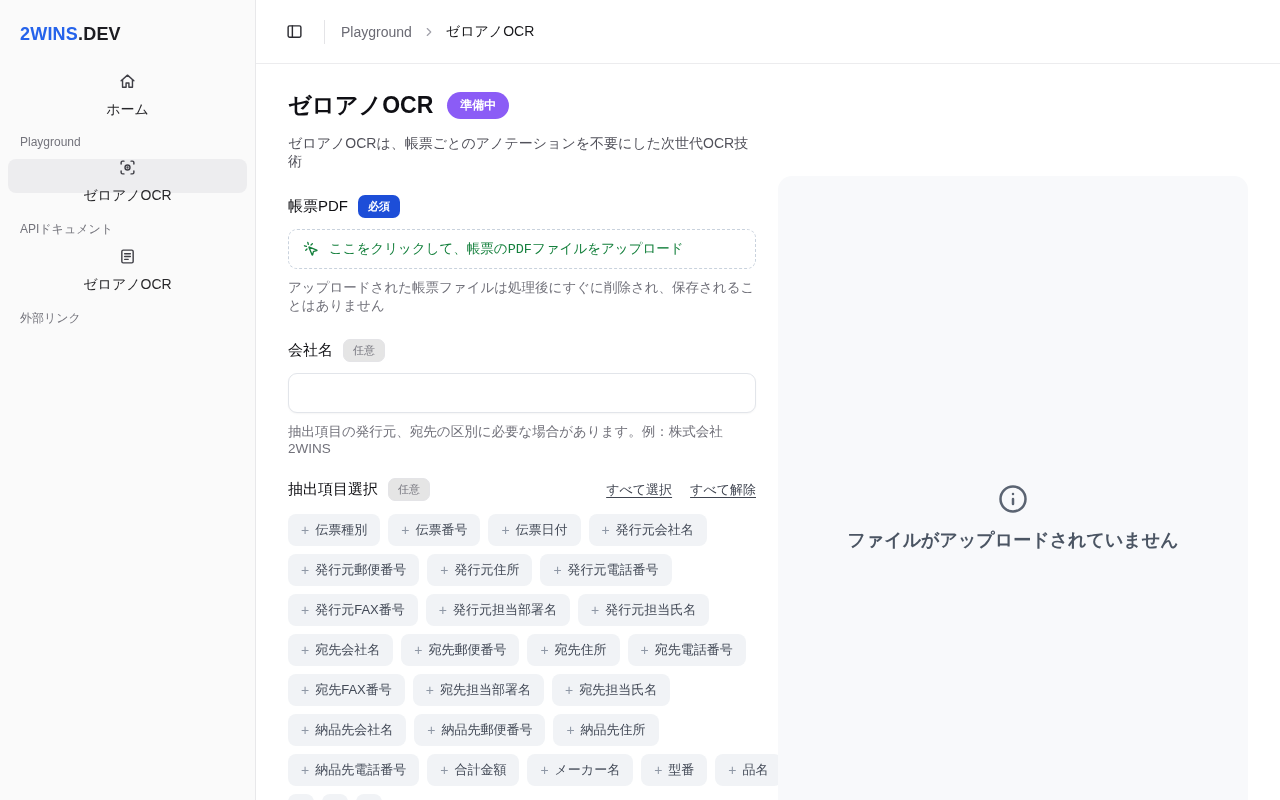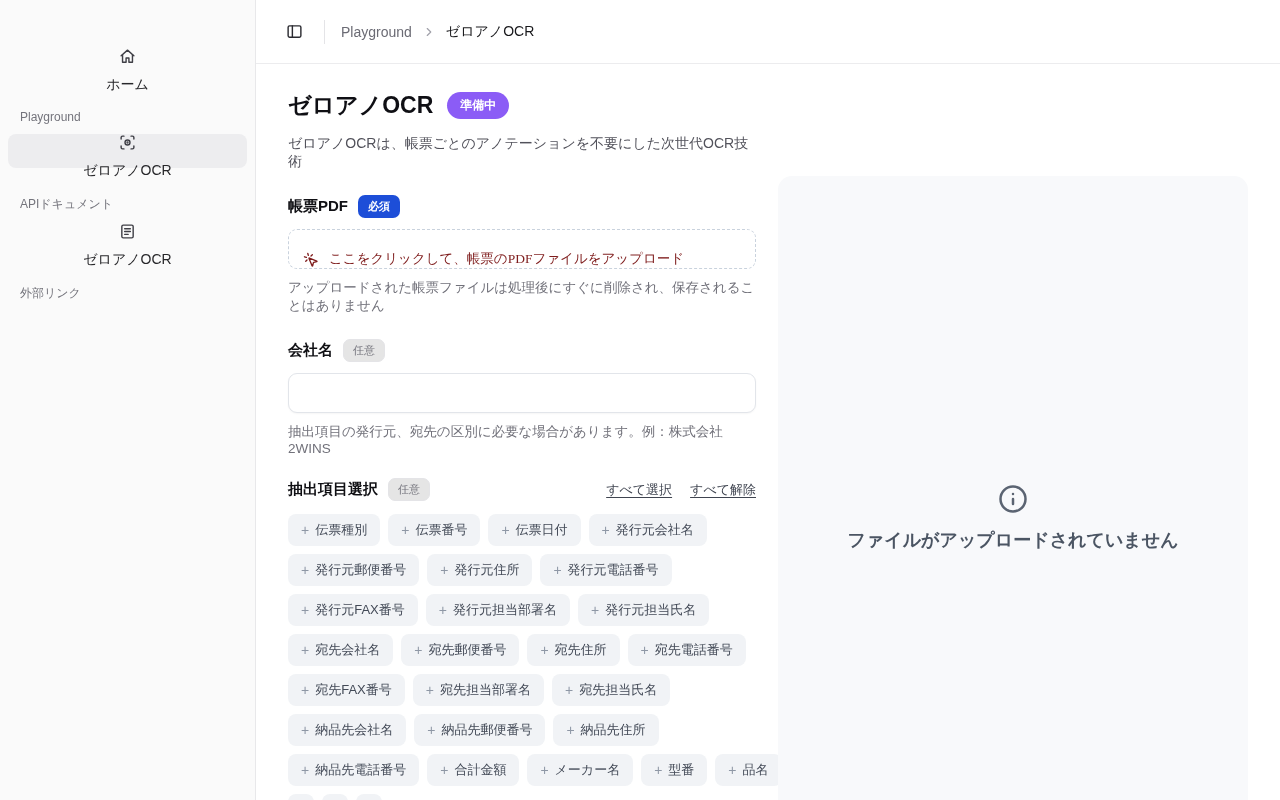--- a/index.html
+++ b/index.html
@@ -33,24 +33,24 @@
   .crumb-current { color:#18181b; }
 
   
   .content { position:relative; flex:1; overflow:hidden; }
   .form-col { position:absolute; left:32px; top:26px; width:468px; }
   .title-row { display:flex; align-items:center; gap:14px; }
   .page-title { font-size:23px; font-weight:700; color:#0f0f14; }
   .status-badge { background:#8b5cf6; color:#ffffff; font-size:12px; font-weight:700; padding:5px 13px; border-radius:999px; }
   .description { margin-top:14px; font-size:14px; color:#52525b; }
   .field-head { display:flex; align-items:center; gap:10px; margin-top:24px; }
-  .field-label { font-size:15px; font-weight:700; color:#101014; }
+  .field-label { font-size:15px; font-weight:400; color:#101014; }
   .badge-required { background:#1d4ed8; color:#fff; font-size:11px; font-weight:600; padding:4px 10px; border-radius:7px; }
   .badge-optional { background:#e5e5e5; border:1px solid #e4e4e7; color:#71717a; font-size:11px; padding:3px 9px; border-radius:7px; }
-  .dropzone { margin-top:11px; height:40px; width:100%; border:1.5px dashed #c9d2dd; border-radius:9px; display:flex; align-items:flex-end; gap:10px; padding:0 14px; background:#fff; color:#7f1d1d; font-size:13.5px; cursor:pointer; font-family:Liberation Serif, serif; }
+  .dropzone { margin-top:11px; height:40px; width:100%; border:1.5px dashed #c9d2dd; border-radius:9px; display:flex; align-items:center; gap:10px; padding:0 14px; background:#fff; color:#15803d; font-size:13.5px; cursor:pointer; font-family:Liberation Mono, monospace; }
   .dropzone svg { width:16px; height:16px; flex:none; }
   .helper { margin-top:10px; font-size:13.5px; color:#71717a; }
   .text-input { margin-top:11px; width:100%; height:40px; border:1px solid #e2e5ea; border-radius:9px; padding:0 12px; font-size:14px; background:#fff; box-shadow:0 1px 2px rgba(0,0,0,.04); font-family:inherit; color:#18181b; outline:none; }
   .extract-head { margin-top:22px; display:flex; align-items:center; gap:10px; }
   .link-actions { margin-left:auto; display:flex; gap:18px; }
   .link-btn { background:none; border:none; font-family:inherit; font-size:13px; color:#3f4450; text-decoration:underline; text-underline-offset:3px; cursor:pointer; padding:0; }
   .chips { margin-top:13px; display:flex; flex-direction:column; gap:8px; }
   .chip-row { display:flex; gap:8px; }
   .chip { display:inline-flex; align-items:center; height:32px; padding:0 13px; background:#f1f3f6; border:none; border-radius:8px; font-size:13px; font-weight:500; color:#434a57; font-family:inherit; cursor:pointer; white-space:nowrap; }
   .chip-plus { color:#8e97a5; margin-right:6px; font-size:14px; font-weight:400; }
@@ -59,20 +59,21 @@
   .preview-panel { position:absolute; left:522px; top:112px; width:470px; height:680px; background:#f8f9fb; border-radius:14px; display:flex; flex-direction:column; align-items:center; padding-top:308px; }
   .preview-panel svg { width:30px; height:30px; color:#5b6472; }
   .preview-empty-text { margin-top:14px; font-size:18px; color:#4b5563;font-weight:bold; }
 </style>
 </head>
 <body>
 
 <div class="app">
 
   <aside class="sidebar">
+    <div class="logo"><span class="p1">2WINS</span><span class="p2">.DEV</span></div>
 
     <div class="nav nav-top">
       <div class="nav-item">
         <svg viewBox="0 0 24 24" fill="none" stroke="currentColor" stroke-width="2" stroke-linecap="round" stroke-linejoin="round">
             <path d="m3 11 9-8 9 8"></path>
             <path d="M5 9.5V20h5v-6h4v6h5V9.5"></path>
           </svg>
         <span>ホーム</span>
       </div>
     </div>

